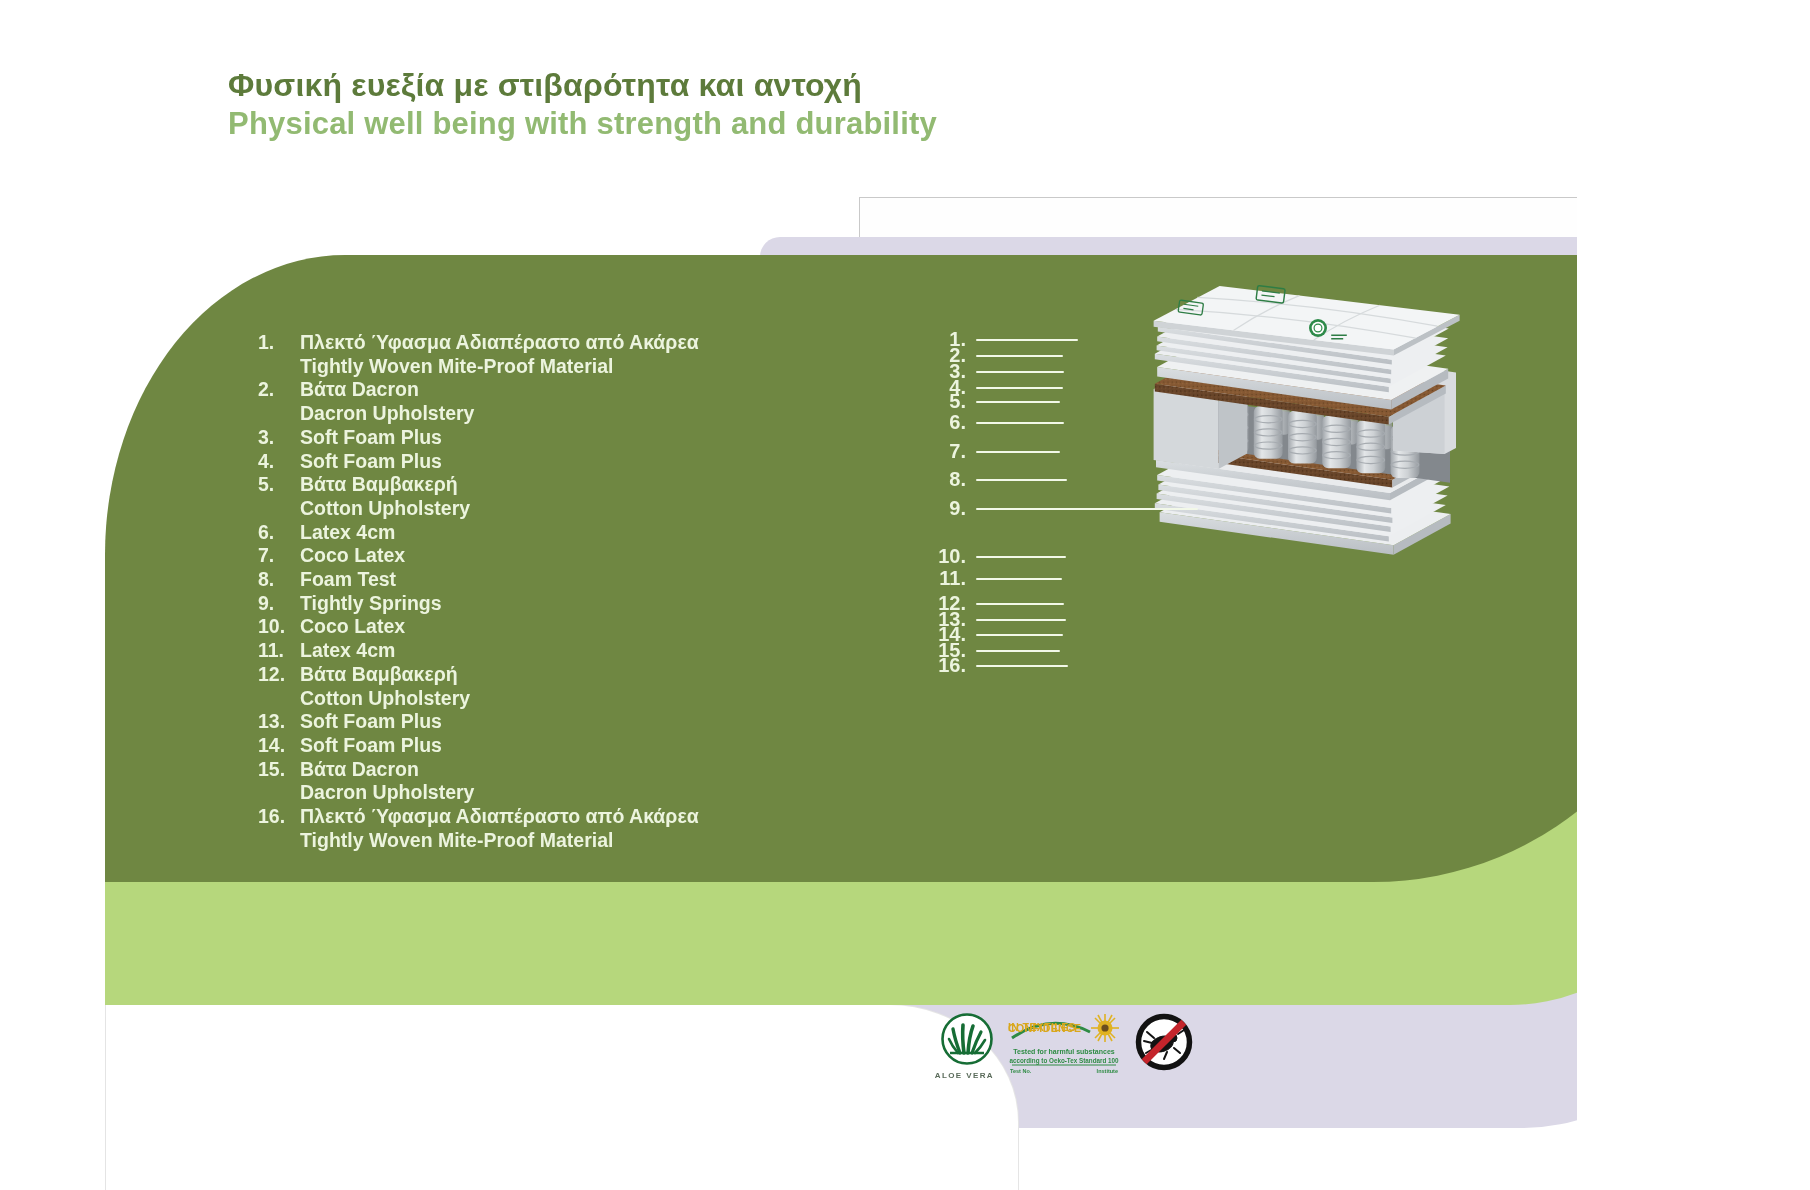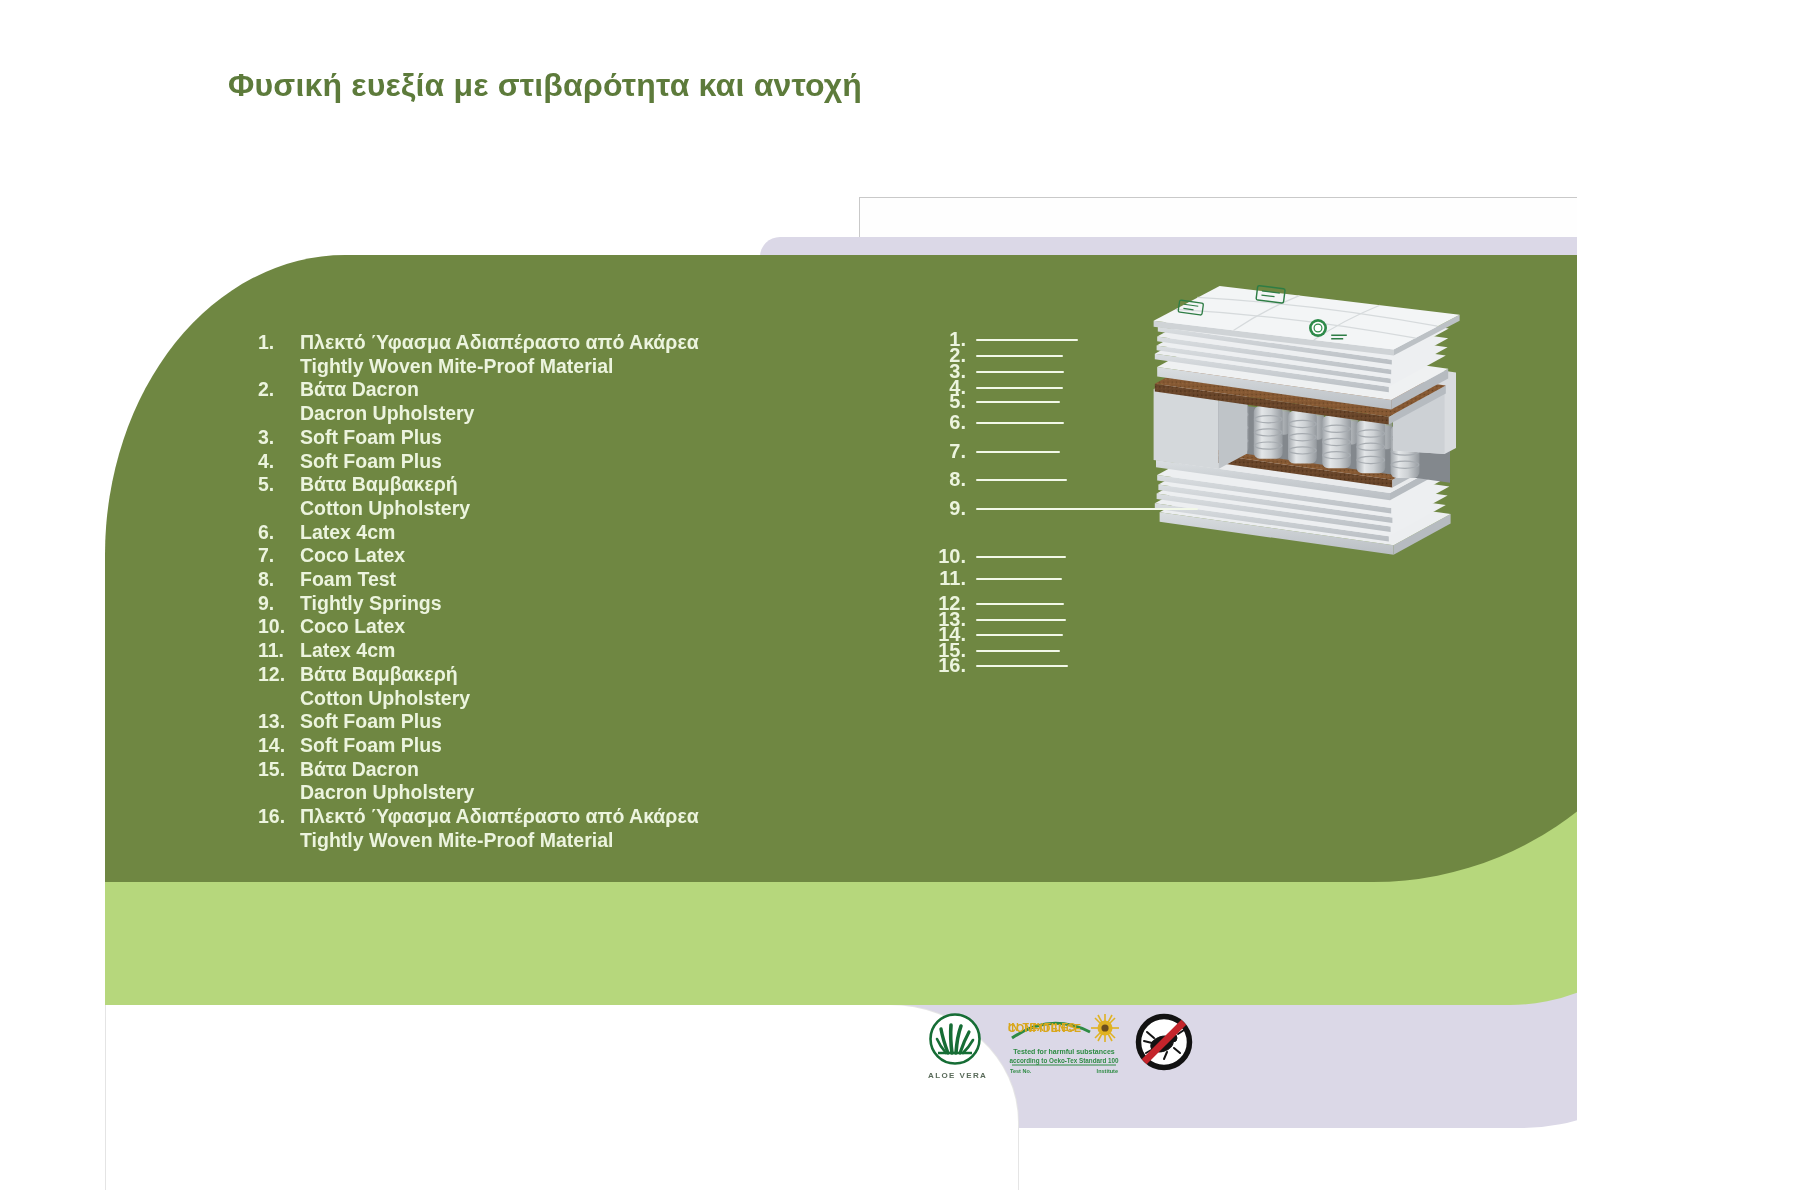--- a/index.html
+++ b/index.html
@@ -26,21 +26,21 @@
   .layer-item{display:flex;font-size:19.5px;font-weight:bold;line-height:23.7px;}
   .layer-item .num{width:42px;flex:none;}
   
   #mattress{position:absolute;left:1040px;top:280px;z-index:5;}
   .callout-line{position:absolute;height:2px;z-index:6;background:#f2f8e8;border-radius:1px;}
   .callout-num{position:absolute;left:880px;width:86px;text-align:right;
                font-size:20px;font-weight:bold;z-index:6;}
   
   .badges{position:absolute;left:928px;top:1012px;width:270px;height:80px;z-index:6;
           display:flex;align-items:flex-start;gap:14px;}
-  .badge-aloe{width:66px;text-align:left;}
+  .badge-aloe{width:66px;text-align:right;}
   .badge-aloe .cap{font-size:8px;letter-spacing:1.4px;color:#5a6b5a;font-weight:bold;margin-top:1px;}
   .badge-oeko{position:relative;width:112px;height:68px;}
   .oeko-t1,.oeko-t2{position:absolute;left:0;width:84px;text-align:left;
        color:#d9a71c;font-weight:bold;font-size:10.5px;letter-spacing:.4px;line-height:11px;}
   .oeko-t1{top:11px;} .oeko-t2{top:10px;}
   .oeko-tested{position:absolute;top:36px;left:0;width:112px;text-align:center;
        color:#2e8b44;font-weight:bold;font-size:7px;}
   .oeko-std{position:absolute;top:45px;left:0;width:112px;text-align:center;
        color:#2e8b44;font-weight:bold;font-size:6.3px;}
   .oeko-foot{position:absolute;top:56px;left:2px;right:2px;display:flex;
@@ -53,20 +53,21 @@
 <div id="stage">
 
   <div class="card-a"></div>
   <div class="lavender" style="background: rgb(219, 216, 231);"></div>
   <div class="card-b"></div>
   <div class="lime" style="background: rgb(182, 215, 124);"></div>
   <div class="olive" style="background: rgb(111, 135, 66);"></div>
 
   <div class="title">
     <div class="gr" style="color: rgb(93, 123, 59);">Φυσική ευεξία με στιβαρότητα και αντοχή</div>
+    <div class="en" style="color: rgb(146, 186, 114);">Physical well being with strength and durability</div>
   </div>
 
   <div class="layer-list" id="layer-list" style="color: rgb(236, 244, 222);">
       <div class="layer-item">
         <span class="num">1.</span>
         <div>
           <div>Πλεκτό Ύφασμα Αδιαπέραστο από Ακάρεα</div>
           <div>Tightly Woven Mite-Proof Material</div>
         </div>
       </div>

